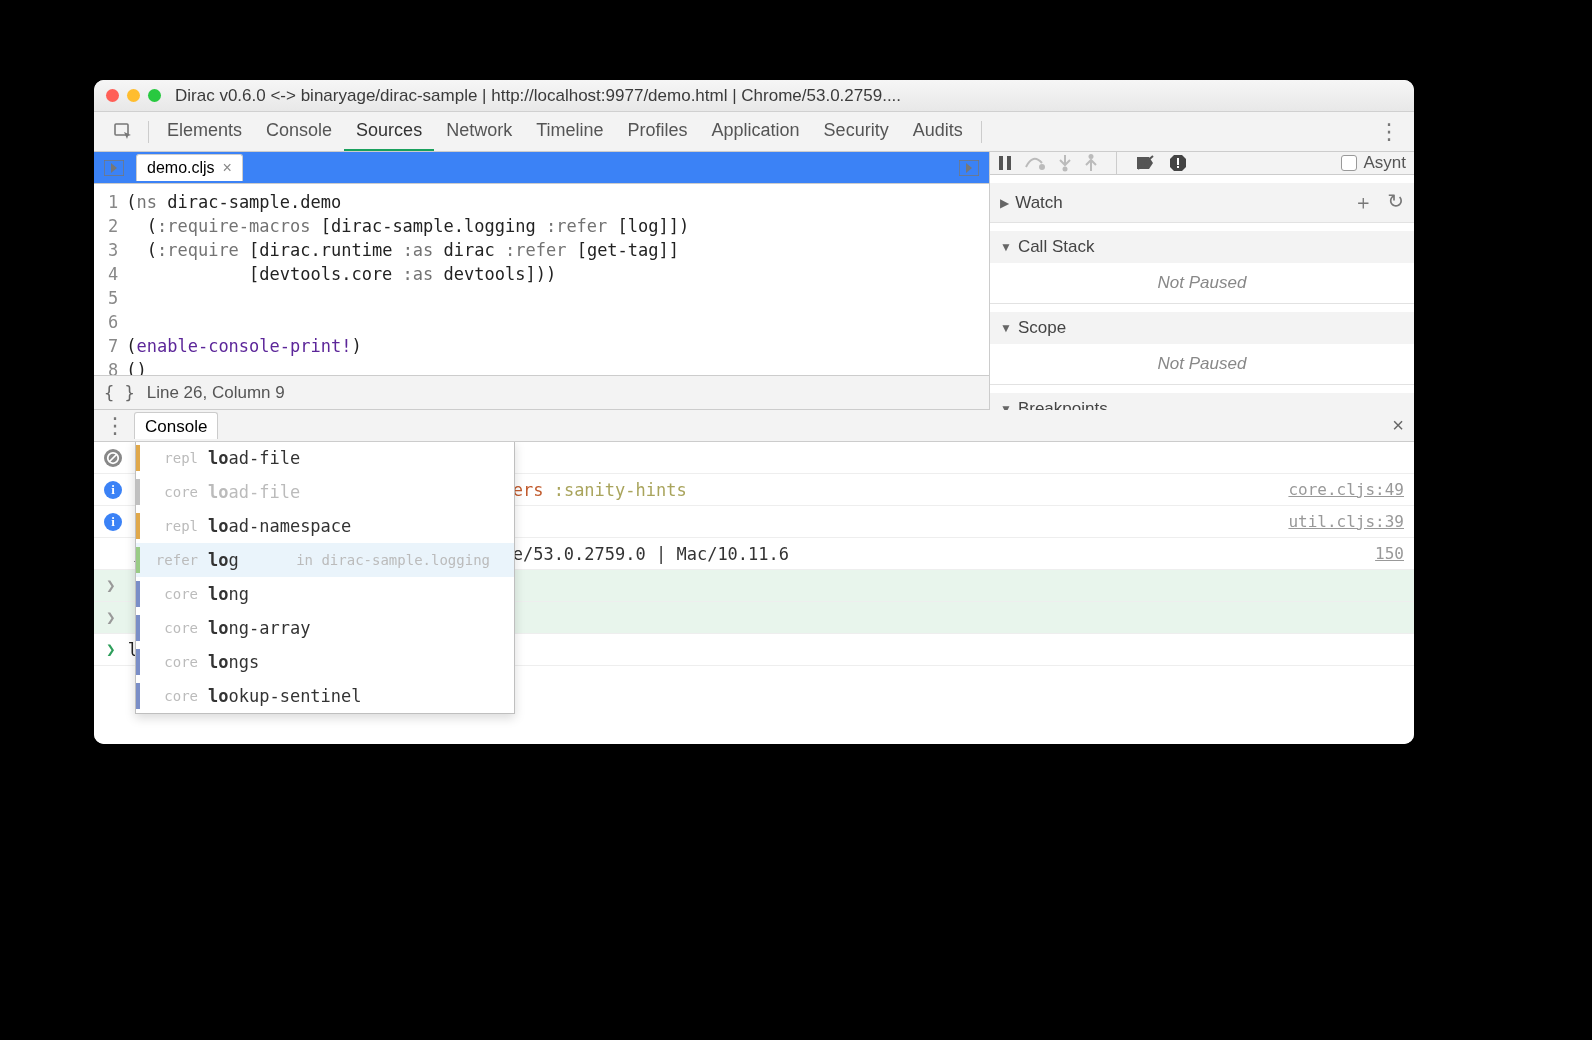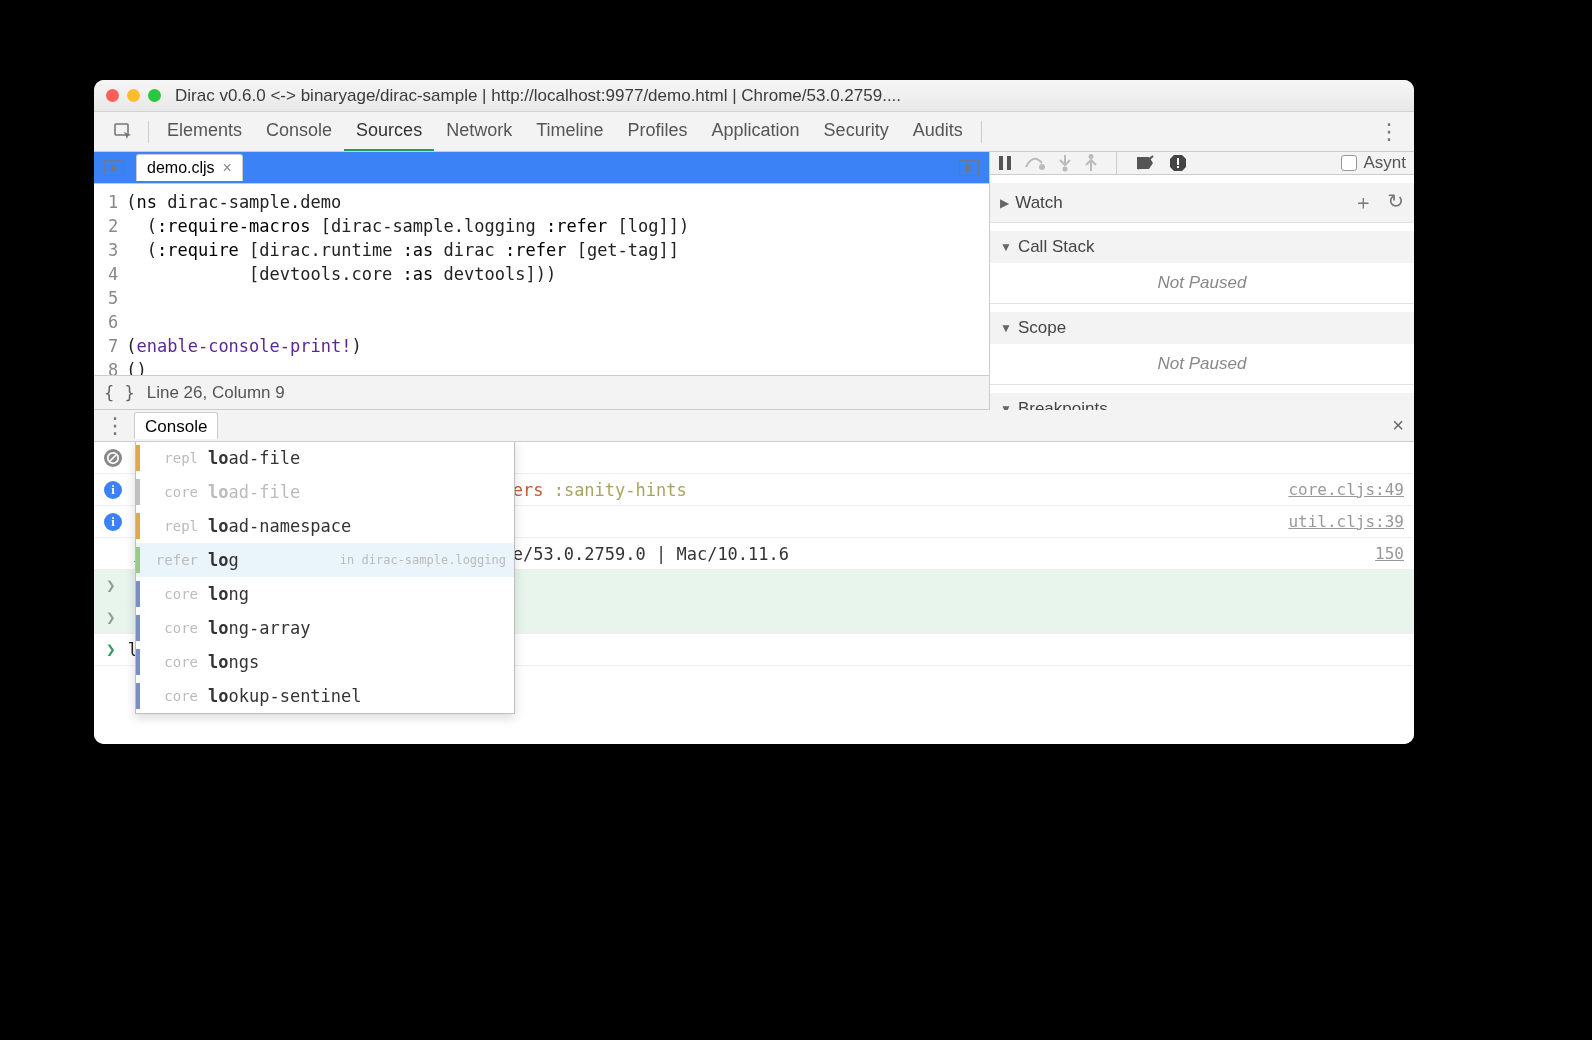--- a/index.html
+++ b/index.html
@@ -19,21 +19,21 @@
   .kebab { margin-left:auto; padding:0 14px; color:#777; font-size:22px; }
   .content { display:flex; height:258px; border-bottom:1px solid #ccc; }
   .sources { flex:1; display:flex; flex-direction:column; background:#fff; border-right:1px solid #ccc; min-width:0; }
   .src-tabs { height:32px; background:#3b82f6; border-bottom:1px solid #ccc; display:flex; align-items:center; padding:0 6px; gap:8px; }
   .nav-icon { color:#666; padding:0 4px; }
   .file-tab { background:#fff; border:1px solid #ccc; border-bottom:none; padding:4px 10px; border-radius:3px 3px 0 0; font-size:16px; display:flex; align-items:center; gap:8px; }
   .file-close { color:#888; }
   .editor { flex:1; display:flex; font-family:Menlo,Monaco,monospace; font-size:17px; line-height:24px; background:#fff; overflow:hidden; }
   .gutter { text-align:right; color:#888; padding:6px 8px 6px 14px; background:#fff; user-select:none; }
   .code { padding:6px 0; white-space:pre; color:#222; }
-  .kw { color:#000000; } .sym { color:#222; } .fn { color:#5c2699; } .comment { color:#b36b24; }
+  .kw { color:#737373; } .sym { color:#222; } .fn { color:#5c2699; } .comment { color:#b36b24; }
   .status { height:34px; background:#f3f3f3; border-top:1px solid #ccc; display:flex; align-items:center; gap:12px; padding:0 10px; font-size:17px; color:#555; }
   .braces { font-family:Menlo,monospace; color:#666; }
   .debugger { width:424px; background:#fff; display:flex; flex-direction:column;gap:8px; }
   .dbg-toolbar { height:32px; background:#f3f3f3; border-bottom:1px solid #ccc; display:flex; align-items:center; padding:0 8px; gap:12px; color:#666; }
   .dbg-toolbar .grp { display:flex; gap:12px; align-items:center; }
   .dbg-toolbar .dis { color:#bbb; }
   .async { margin-left:auto; display:flex; align-items:center; gap:6px; color:#555; font-size:17px; }
   .checkbox { width:16px; height:16px; border:1px solid #999; border-radius:3px; background:#fff; }
   .section { border-bottom:1px solid #e2e2e2; }
   .sec-head { background:#f3f3f3; padding:6px 10px; display:flex; align-items:center; gap:6px; font-size:17px; color:#444; }
@@ -66,21 +66,21 @@
   .autocomplete { position:absolute; left:41px; top:-2px; width:380px; background:#fff; border:1px solid #bfbfbf; box-shadow:0 4px 10px rgba(0,0,0,.15); z-index:30; font-family:Menlo,monospace; font-size:17px; }
   .ac-item { display:flex; align-items:center; padding:4px 10px 4px 0; gap:10px; position:relative; line-height:26px; }
   .ac-bar { width:4px; align-self:stretch; }
   .bar-orange { background:#e0a84a; } .bar-blue { background:#7a8ec7; } .bar-gray { background:#c0c0c0; } .bar-green { background:#9acb86; }
   .ac-ns { color:#bbb; font-size:14px; width:48px; text-align:right; }
   .ac-name { color:#333; }
   .ac-name b { font-weight:bold; }
   .ac-item.match { background:#eaf4fb; }
   .ac-item.dim .ac-name { color:#bbb; }
   .ac-item.dim .ac-name b { color:#bbb; }
-  .ac-hint { position:absolute; right:8px; color:#bbb; font-size:12px;margin-left:32px; }
+  .ac-hint { position:absolute; right:24px; color:#bbb; font-size:14px;margin-left:32px; }
   svg { display:block; }
 </style>
 </head>
 <body>
 
 <div class="window">
 
   <div class="titlebar">
     <div class="traffic">
       <div class="dot red"></div>

